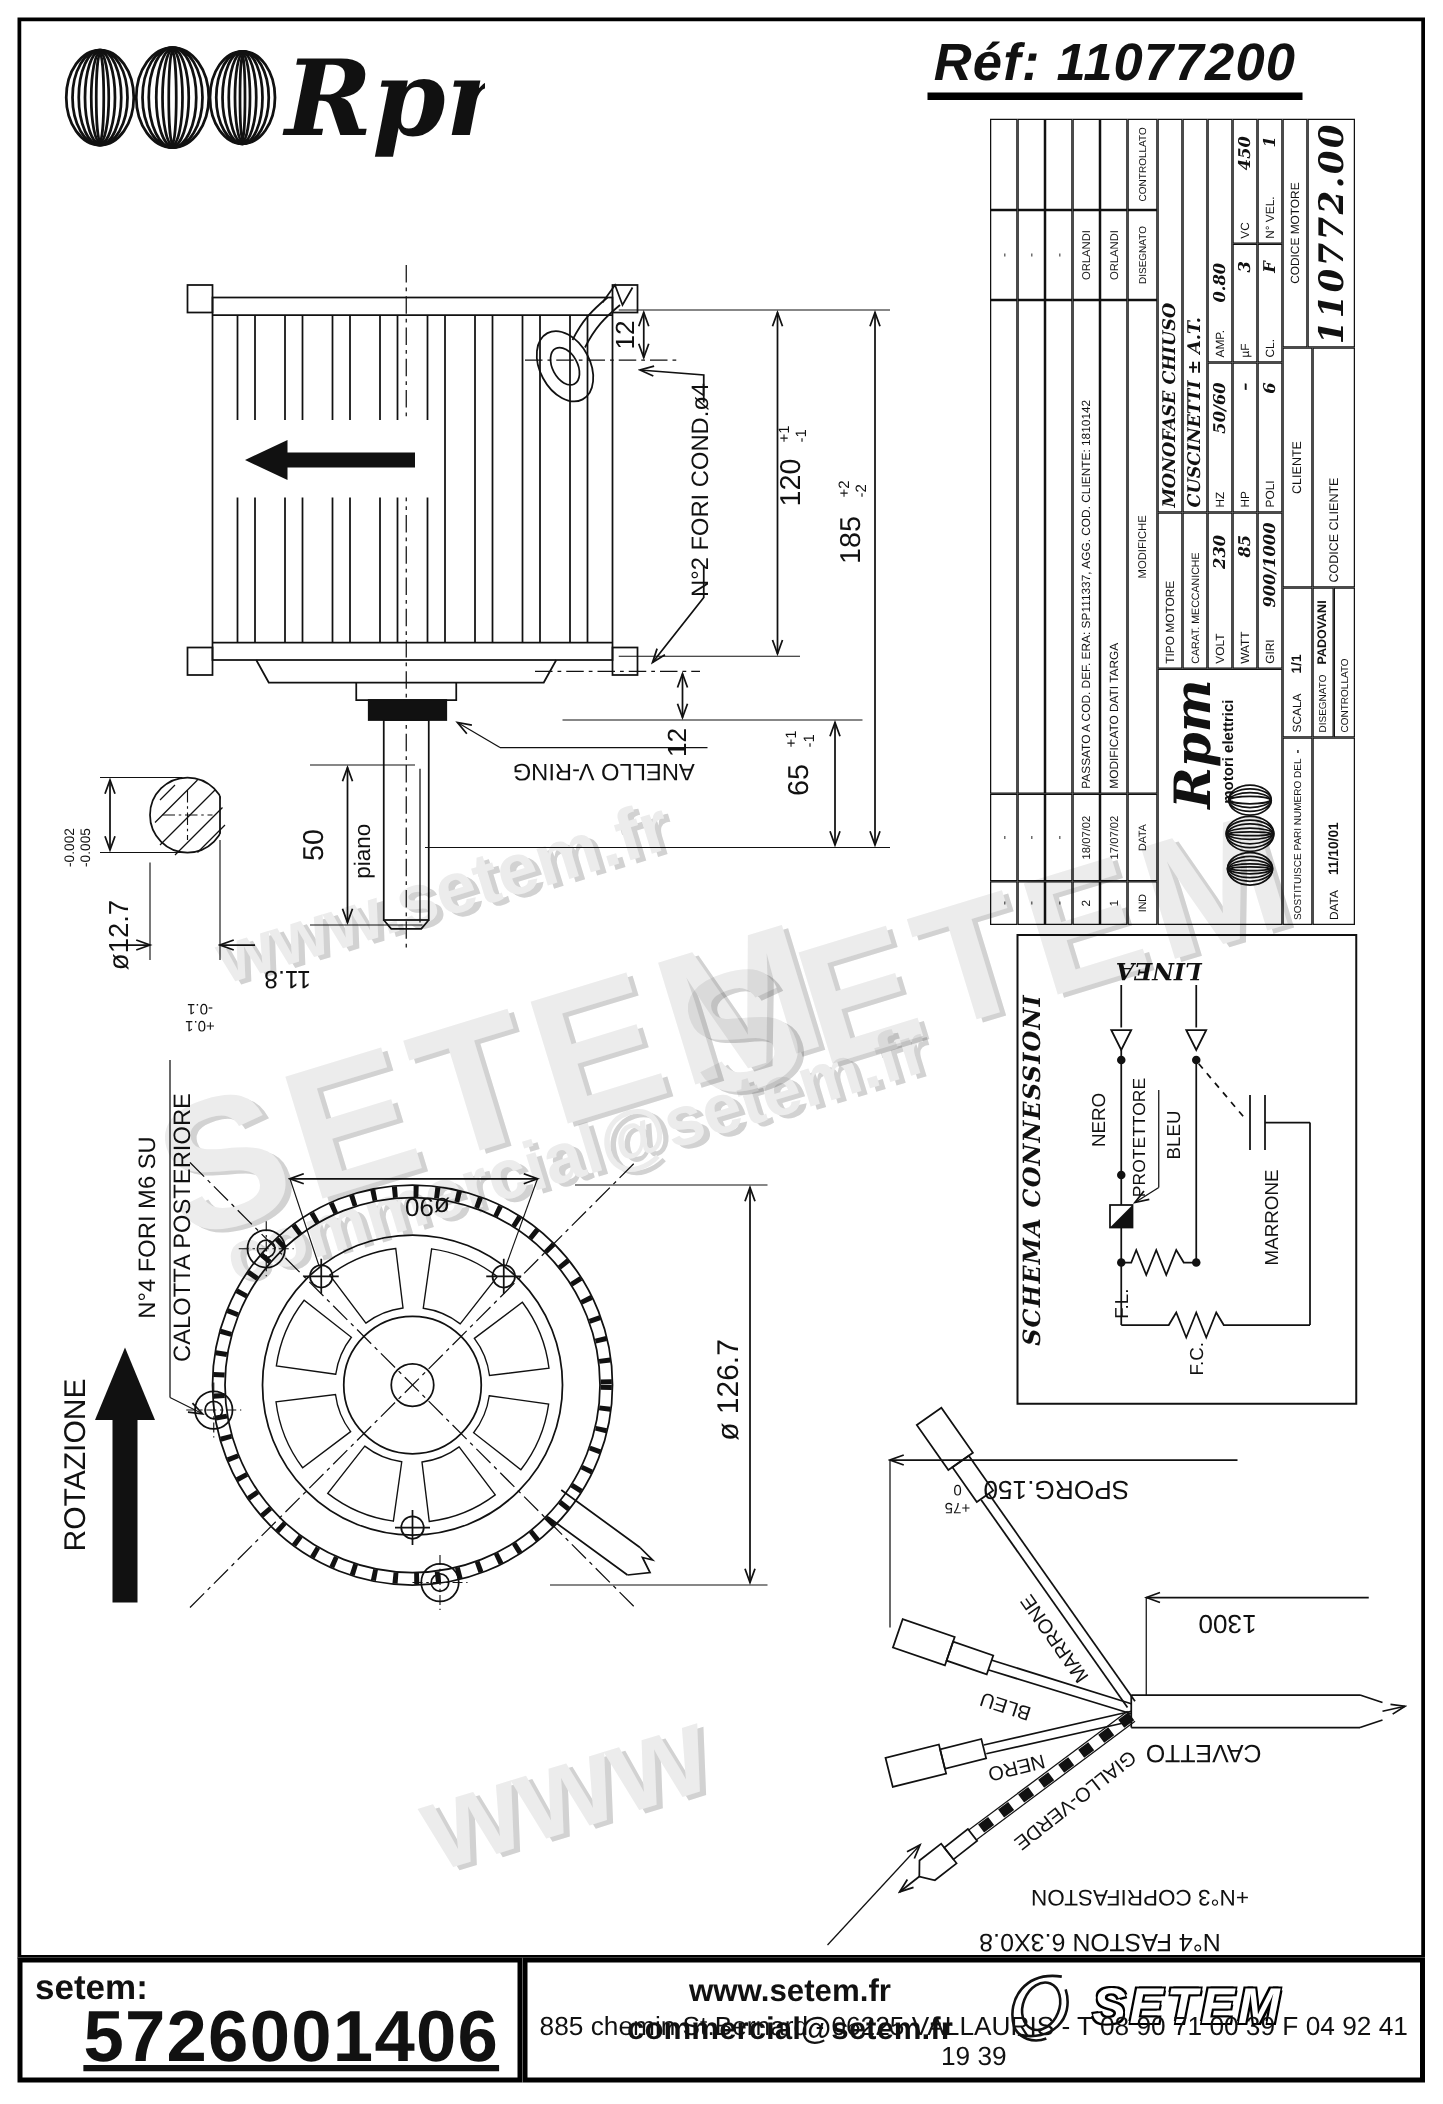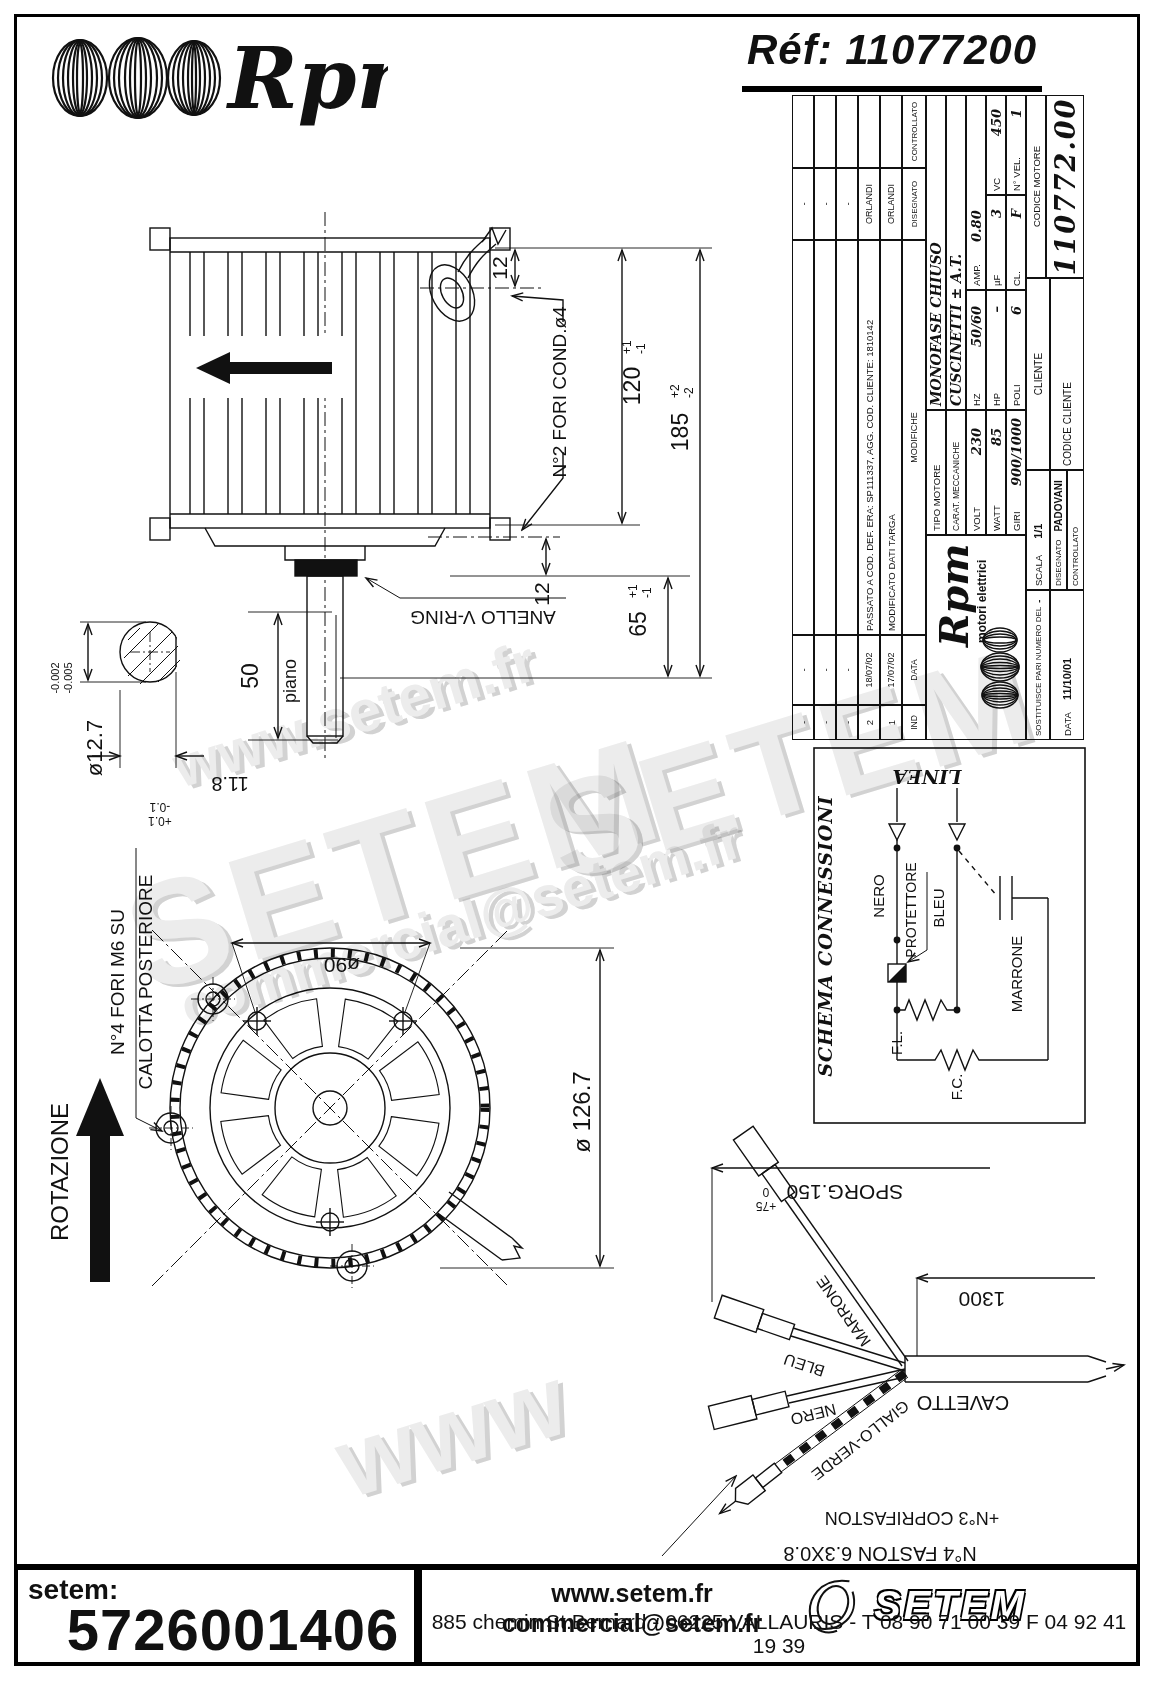--- a/index.html
+++ b/index.html
@@ -5,21 +5,21 @@
   html,body{margin:0;padding:0;background:#fff;}
   #page{position:relative;width:1154px;height:1683px;background:#fff;overflow:hidden;
         font-family:"Liberation Sans",sans-serif;color:#111;}
   #frame{position:absolute;left:14px;top:14px;width:1120px;height:1547px;border:3px solid #000;z-index:1;}
   svg text{font-family:"Liberation Sans",sans-serif;fill:#111;}
   .ser{font-family:"DejaVu Serif",serif;}
   #draw{position:absolute;left:0;top:0;z-index:5;}
   
   #brandlogo{position:absolute;left:28px;top:20px;z-index:10;}
   #refbox{position:absolute;left:742px;top:26px;width:300px;z-index:10;text-align:center;
-          border-bottom:6px solid #000;padding-bottom:12px;
+          border-bottom:6px solid #000;padding-bottom:0;
           font:italic bold 42px "Liberation Sans",sans-serif;letter-spacing:1px;}
   
   #tb{position:absolute;left:792px;top:740px;width:645px;height:292px;
       transform-origin:0 0;transform:rotate(-90deg);z-index:10;}
   .c{position:absolute;box-sizing:border-box;border:1.2px solid #111;display:flex;
      align-items:center;padding:0 3px;gap:4px;font-size:9.5px;overflow:hidden;white-space:nowrap;}
   .cc{justify-content:center;}
   .val{font:italic bold 13px "DejaVu Serif",serif;}
   .vbig{font:italic bold 27px "DejaVu Serif",serif;letter-spacing:2px;}
   .vser{font:italic bold 14px "DejaVu Serif",serif;}
@@ -27,21 +27,21 @@
   .tiny{font-size:8px;}
   
   .wm{position:absolute;font-weight:bold;color:#ececec;text-shadow:4px 4px 0 #d2d2d2;
       transform-origin:0 50%;transform:rotate(-17deg);white-space:nowrap;z-index:20;
       mix-blend-mode:multiply;pointer-events:none;}
   
   #codebox{position:absolute;left:14px;top:1566px;width:404px;height:100px;border:4px solid #000;
            box-sizing:border-box;z-index:30;background:#fff;}
   #codebox .lab{position:absolute;left:10px;top:4px;font:bold 28px "Liberation Sans",sans-serif;}
   #codebox .num{position:absolute;left:40px;top:26px;width:350px;text-align:center;
-                font:bold 58px "Liberation Sans",sans-serif;letter-spacing:1px;}
+                font:bold 58px "Liberation Sans",sans-serif;letter-spacing:1px;text-decoration:underline;}
   #setembox{position:absolute;left:418px;top:1566px;width:722px;height:100px;border:4px solid #000;
             box-sizing:border-box;z-index:30;background:#fff;}
   #setembox .web{position:absolute;left:60px;top:8px;width:300px;text-align:center;
                  font:bold 25px "Liberation Sans",sans-serif;line-height:30px;}
   #setembox .addr{position:absolute;left:0;bottom:4px;width:100%;text-align:center;
                   font:21px "Liberation Sans",sans-serif;}
   #setembox .logo{position:absolute;left:380px;top:6px;display:flex;align-items:center;gap:6px;}
   #setembox .brand{font:italic 900 40px "Liberation Sans",sans-serif;color:#fff;letter-spacing:3px;
         text-shadow:-1.6px -1.6px 0 #000,1.6px -1.6px 0 #000,-1.6px 1.6px 0 #000,1.6px 1.6px 0 #000;}
 </style>

